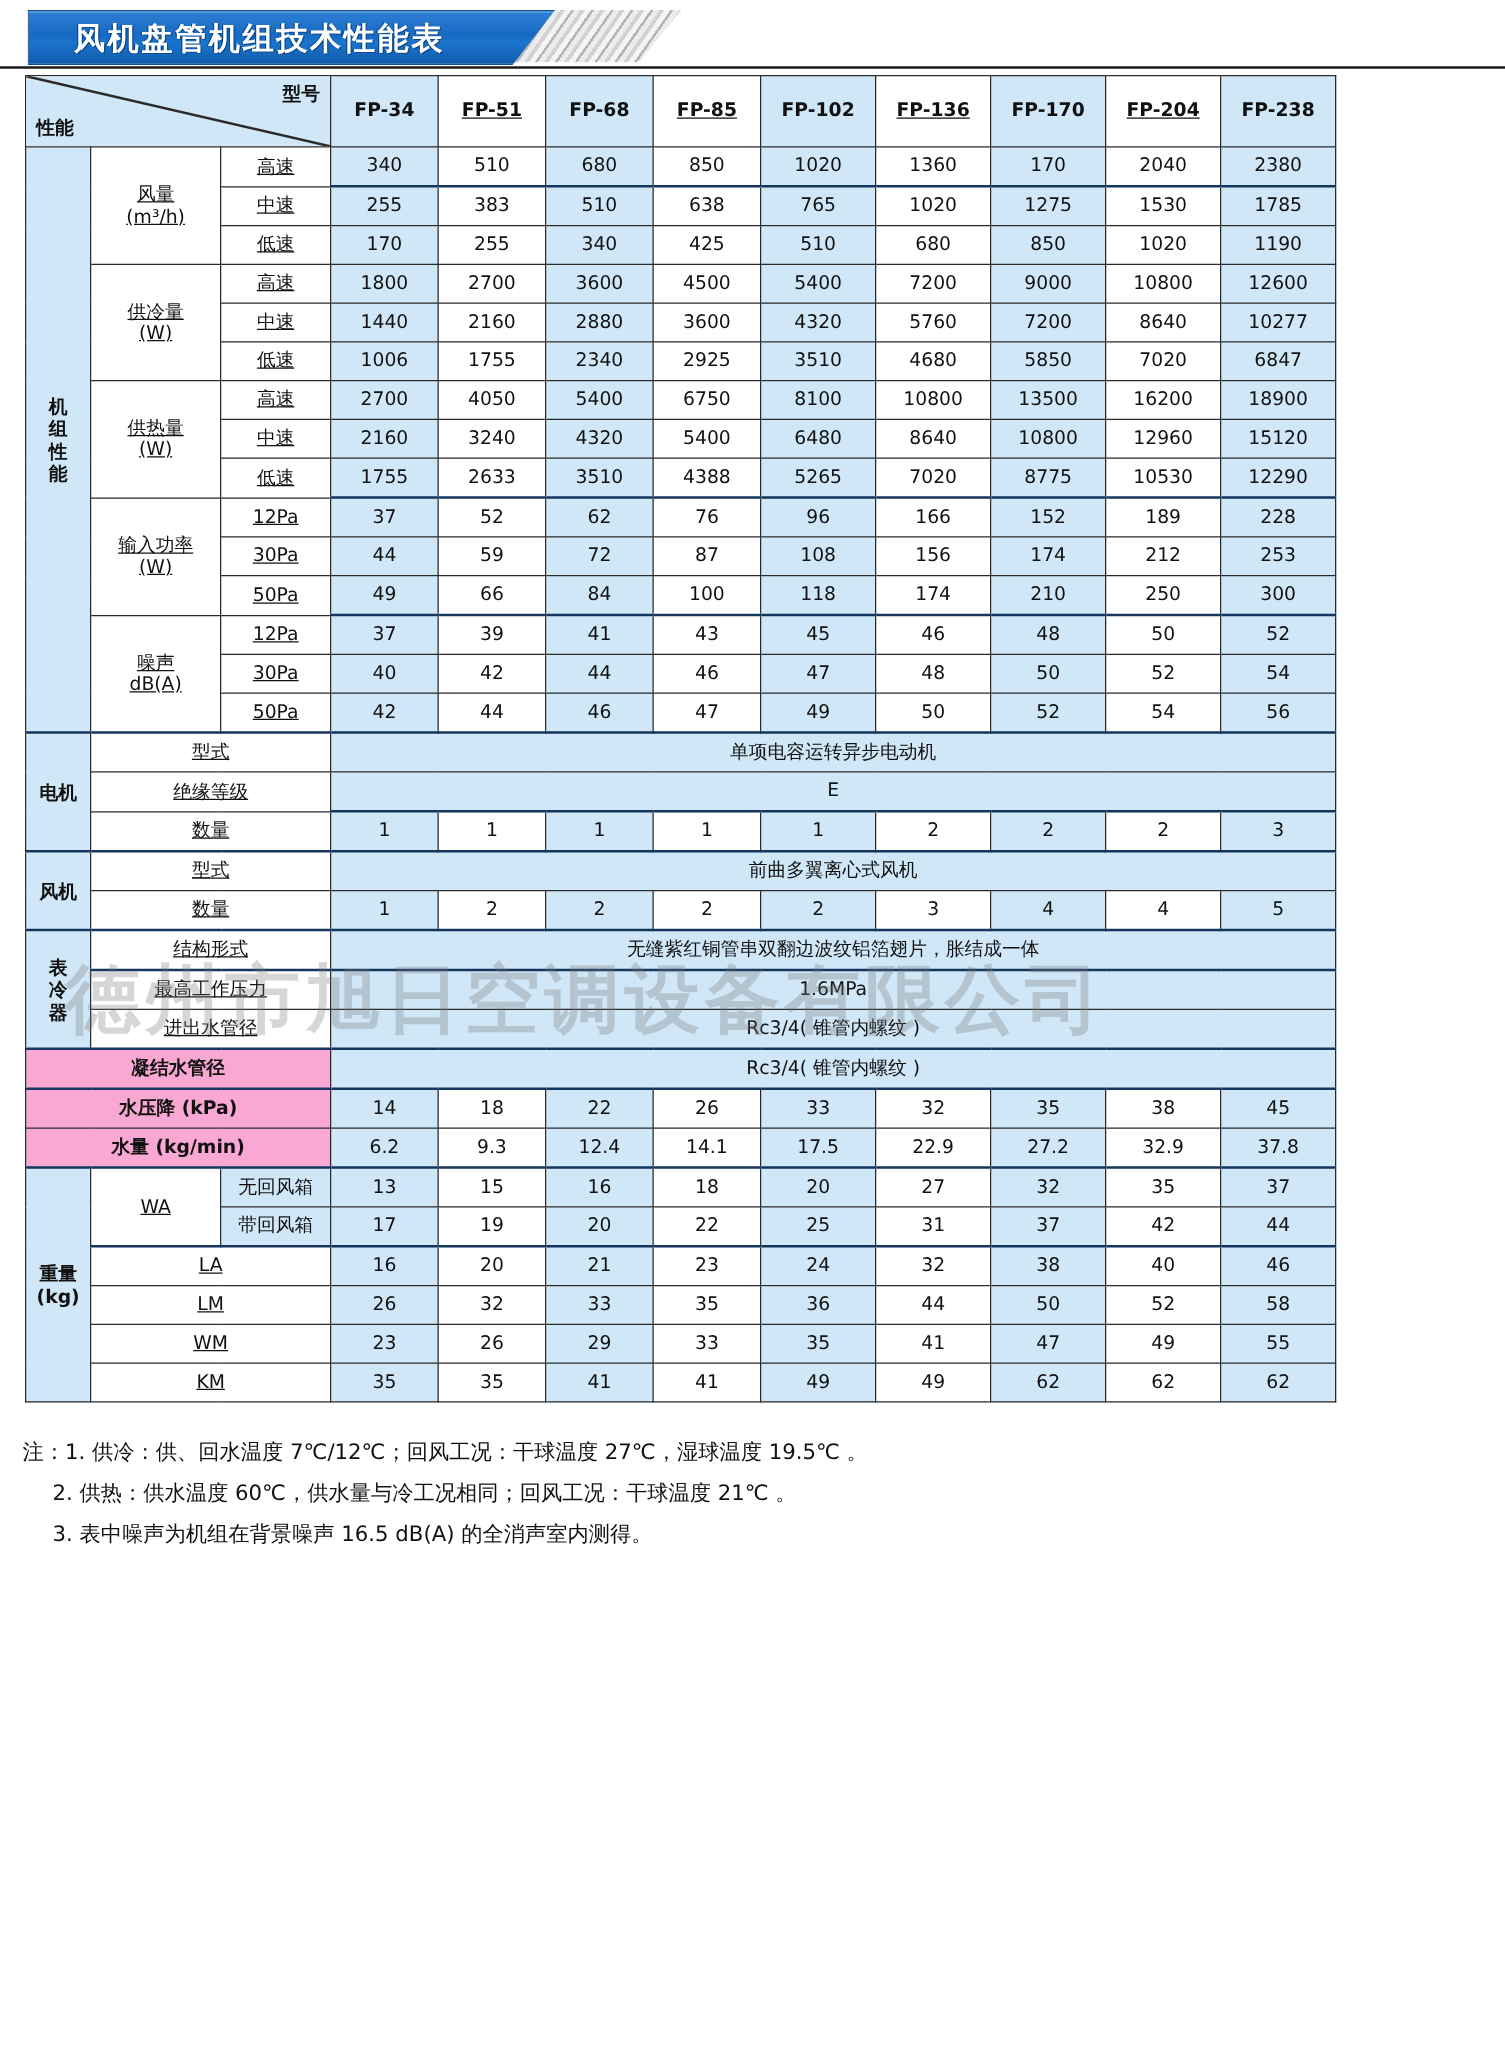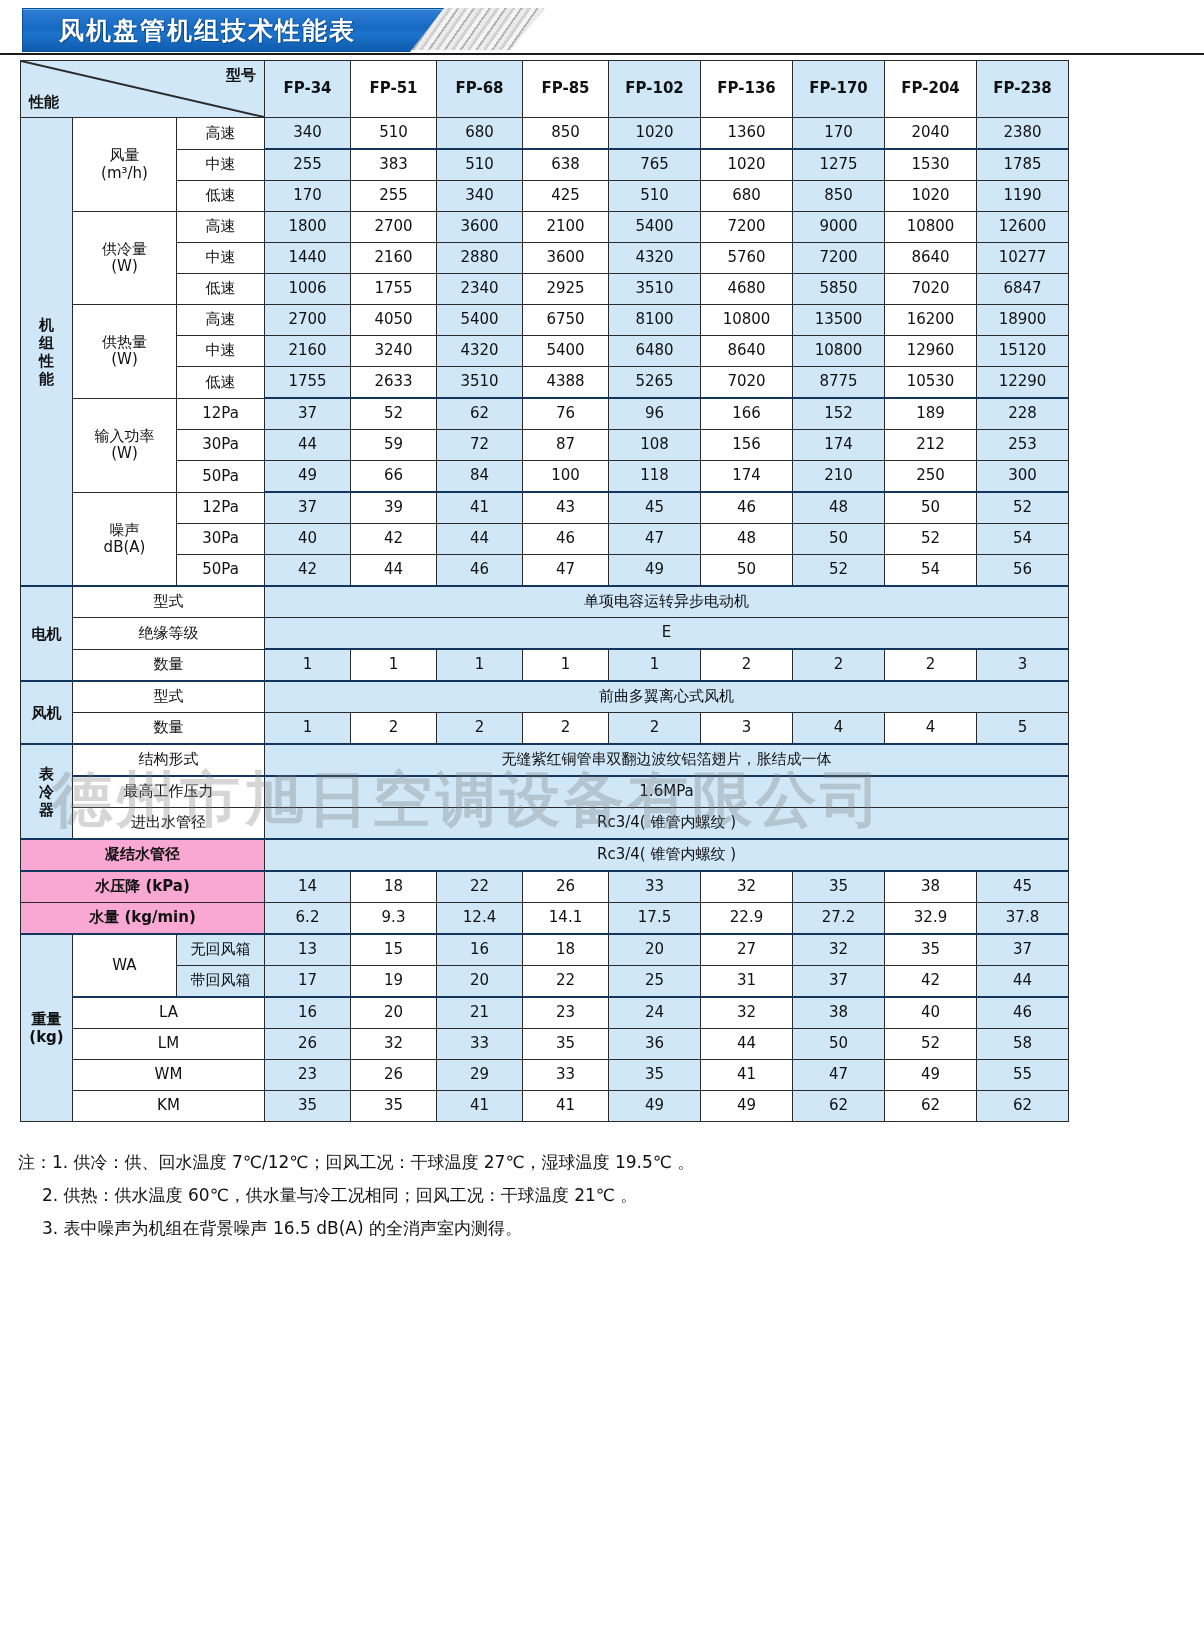--- a/index.html
+++ b/index.html
@@ -46,21 +46,21 @@
   }
   td{
     border:1px solid #2a2a2a;
     text-align:center;
     vertical-align:middle;
     padding:2px 1px;
     line-height:1.15;
     background:#ffffff;
     height:26px;
   }
-  td.lbl{background:#ffffff;}
+  td.lbl{background:#ffffff;text-decoration:underline;}
   td.shade{background:#cfe7f7;}
   td.grp{background:#f9a8d4;font-weight:bold;}
   td.hdr{background:#cfe7f7;font-weight:bold;}
   td.wide{background:#cfe7f7;}
   .thickline{border-top:2px solid #14355c !important;}
   .num{font-size:15px;}
 
   
   .diag{
     position:relative;height:56px;background:#cfe7f7;padding:0;
@@ -185,21 +185,21 @@
     <td class="num">1020</td>
     <td class="shade num">1190</td>
   </tr>
 
   <tr>
     <td class="lbl" rowspan="3">供冷量<br>(W)</td>
     <td class="lbl">高速</td>
     <td class="shade num">1800</td>
     <td class="num">2700</td>
     <td class="shade num">3600</td>
-    <td class="num">2100</td>
+    <td class="num">4500</td>
     <td class="shade num">5400</td>
     <td class="num">7200</td>
     <td class="shade num">9000</td>
     <td class="num">10800</td>
     <td class="shade num">12600</td>
   </tr>
   <tr>
     <td class="lbl">中速</td>
     <td class="shade num">1440</td>
     <td class="num">2160</td>

